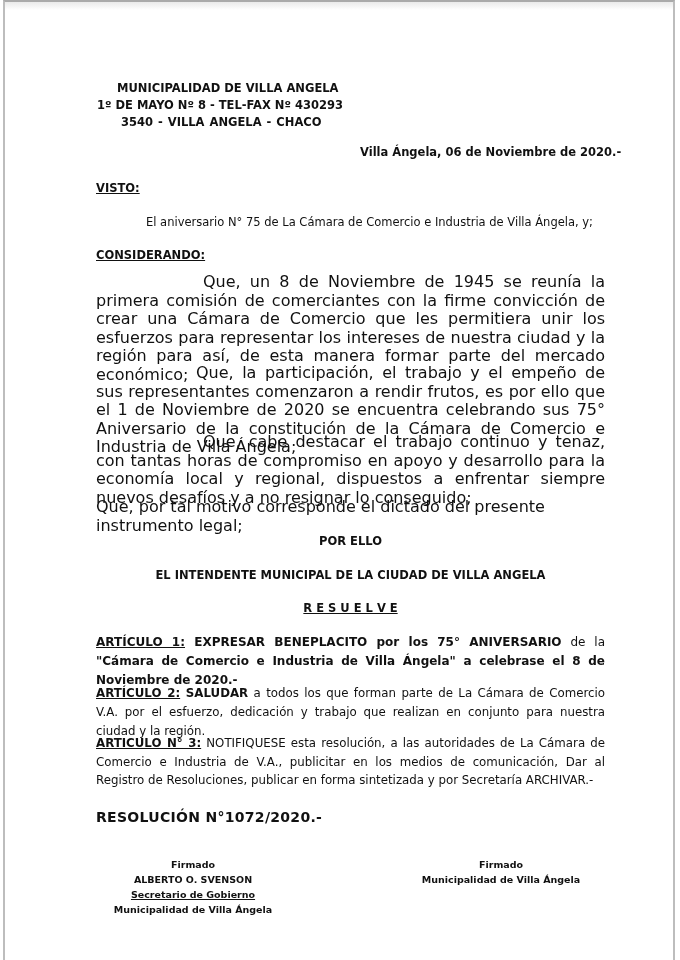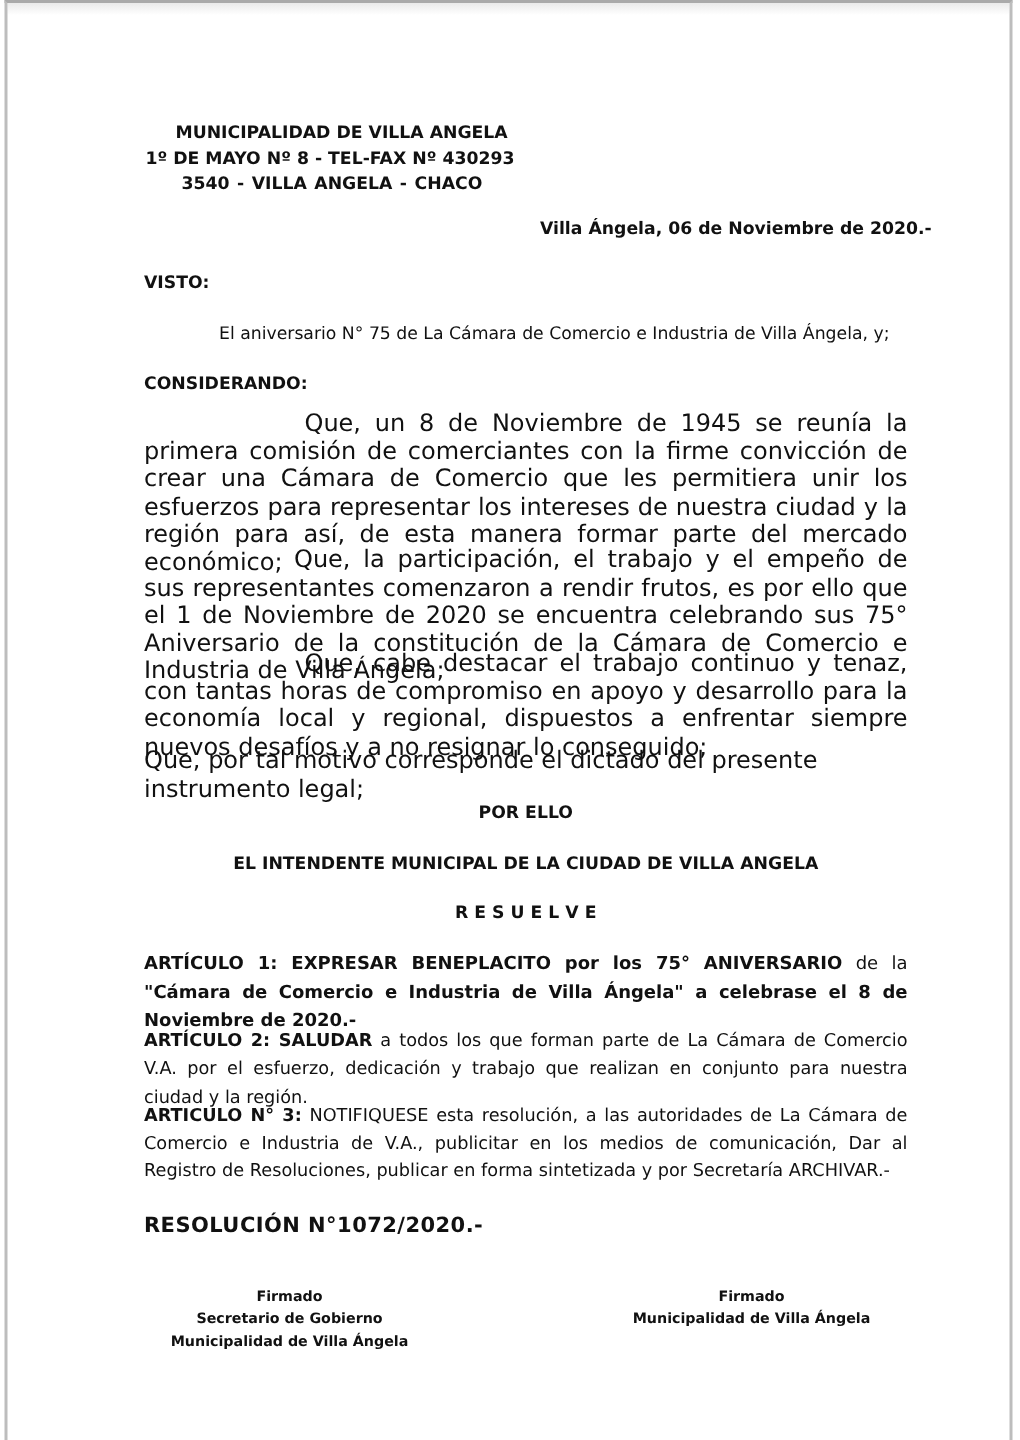--- a/index.html
+++ b/index.html
@@ -9,21 +9,21 @@
     font-family:"DejaVu Sans", sans-serif;
   }
   .frame {
     position:absolute; left:3px; top:0; width:672px; height:960px;
     border-left:2px solid #bdbdbd; border-right:2px solid #bdbdbd; border-top:2px solid #aaa;
     box-sizing:border-box;
     background:linear-gradient(#eaeaea 0px, #ffffff 8px);
   }
   .abs { position:absolute; white-space:nowrap; }
   .b { font-weight:bold; }
-  .u { }
+  .u { text-decoration:underline; }
   .hdr { font-size:11.5px; font-weight:bold; line-height:19px; }
   .txt { font-size:11.5px; line-height:19px; }
   .par { position:absolute; left:96px; width:509px; font-size:16px; line-height:18.5px; text-align:justify; }
   .center { position:absolute; left:96px; width:509px; text-align:center; font-size:11.5px; font-weight:bold; }
   .sig { position:absolute; width:200px; text-align:center; font-size:9.5px; font-weight:bold; line-height:15px; }
   .res { font-size:14px; font-weight:bold; letter-spacing:0.3px; }
 </style>
 </head>
 <body>
 
@@ -56,19 +56,20 @@
   <span class="b u">ARTÍCULO 2:</span><span class="b"> SALUDAR</span><span>  a todos los que forman parte  de La Cámara de Comercio V.A. por el esfuerzo, dedicación y trabajo que realizan en conjunto para nuestra ciudad y la región.</span>
 </div>
 <div class="par" style="top:734px; font-size:11.8px; line-height:18.5px;">
   <span class="b u">ARTICULO N° 3:</span><span> NOTIFIQUESE esta resolución, a las autoridades de La Cámara de Comercio e Industria de V.A., publicitar en los medios de comunicación, Dar al Registro de Resoluciones, publicar en forma sintetizada y por Secretaría ARCHIVAR.-</span>
 </div>
 
 <div class="abs res" style="left:96px; top:809px;">RESOLUCIÓN N°1072/2020.-</div>
 
 <div class="sig" style="left:93px; top:857px;">
   <div>Firmado</div>
+  <div>ALBERTO O. SVENSON</div>
   <div class="u">Secretario de Gobierno</div>
   <div>Municipalidad de Villa Ángela</div>
 </div>
 <div class="sig" style="left:401px; top:857px;">
   <div>Firmado</div>
   <div>Municipalidad de Villa Ángela</div>
 </div>
 
 </body></html>

